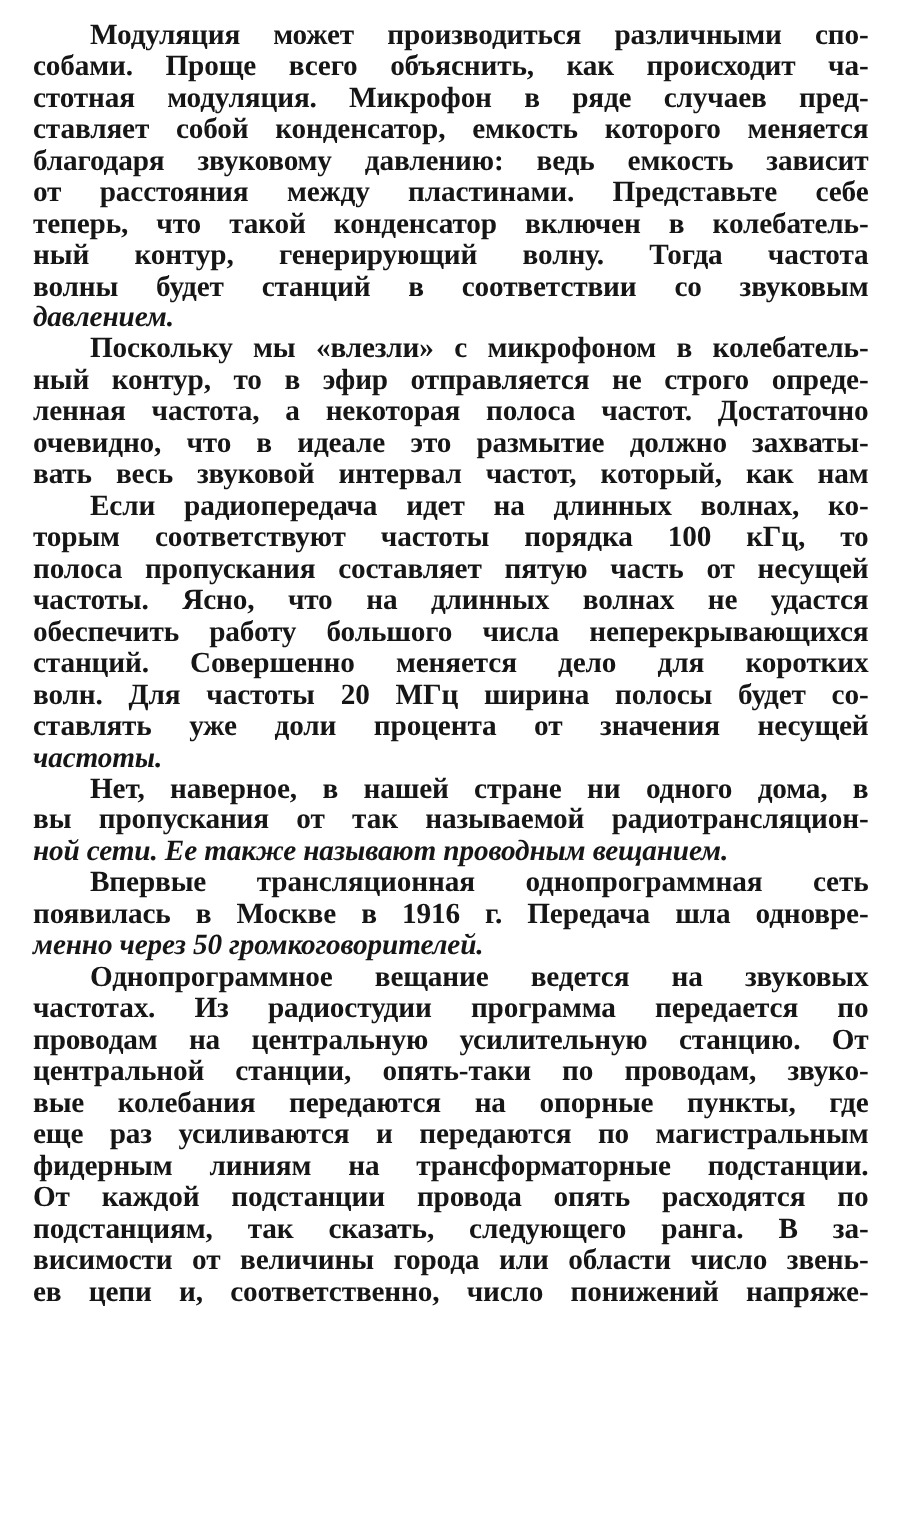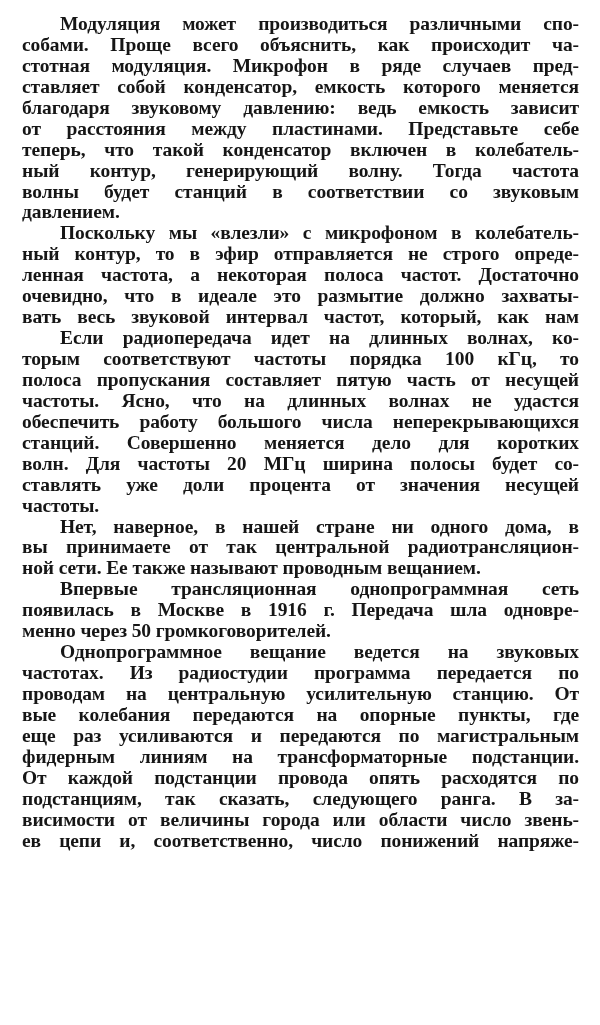--- a/index.html
+++ b/index.html
@@ -4,21 +4,21 @@
 <style>
   html, body { margin: 0; padding: 0; background: #ffffff; }
   body { width: 600px; height: 1025px; position: relative; overflow: hidden; }
   .page {
     position: absolute; left: 22px; top: 14px; width: 557px;
     font-family: "Liberation Serif", "DejaVu Serif", serif;
     font-size: 19.5px; line-height: 20.95px; color: #161616;
     font-weight: bold; letter-spacing: -0.1px;
   }
   .line { display: block; white-space: nowrap; text-align: justify; text-align-last: justify; height: 20.95px; overflow: visible; }
-  .line.last { text-align-last: left; }
+  .line.last { text-align-last: left; font-style: italic; }
   .line.indent { padding-left: 38px; }
   .folio {
     position: absolute; left: 24px; top: 1040px;
     font-family: "Liberation Serif", "DejaVu Serif", serif;
     font-size: 18px; font-weight: bold; color: #161616;
   }
 </style>
 </head>
 <body>
 
@@ -48,32 +48,33 @@
       <span class="line">полоса пропускания составляет пятую часть от несущей</span>
       <span class="line">частоты. Ясно, что на длинных волнах не удастся</span>
       <span class="line">обеспечить работу большого числа неперекрывающихся</span>
       <span class="line">станций. Совершенно меняется дело для коротких</span>
       <span class="line">волн. Для частоты 20 МГц ширина полосы будет со-</span>
       <span class="line">ставлять уже доли процента от значения несущей</span>
       <span class="line last">частоты.</span>
     </div>
     <div>
       <span class="line indent">Нет, наверное, в нашей стране ни одного дома, в</span>
-      <span class="line">вы принимаете от так центральной радиотрансляцион-</span>
+      <span class="line">вы пропускания от так называемой радиотрансляцион-</span>
       <span class="line last">ной сети. Ее также называют проводным вещанием.</span>
     </div>
     <div>
       <span class="line indent">Впервые трансляционная однопрограммная сеть</span>
       <span class="line">появилась в Москве в 1916 г. Передача шла одновре-</span>
       <span class="line last">менно через 50 громкоговорителей.</span>
     </div>
     <div>
       <span class="line indent">Однопрограммное вещание ведется на звуковых</span>
       <span class="line">частотах. Из радиостудии программа передается по</span>
       <span class="line">проводам на центральную усилительную станцию. От</span>
+      <span class="line">центральной станции, опять-таки по проводам, звуко-</span>
       <span class="line">вые колебания передаются на опорные пункты, где</span>
       <span class="line">еще раз усиливаются и передаются по магистральным</span>
       <span class="line">фидерным линиям на трансформаторные подстанции.</span>
       <span class="line">От каждой подстанции провода опять расходятся по</span>
       <span class="line">подстанциям, так сказать, следующего ранга. В за-</span>
       <span class="line">висимости от величины города или области число звень-</span>
       <span class="line">ев цепи и, соответственно, число понижений напряже-</span>
     </div>
   </div>
 <div class="folio">194</div>

